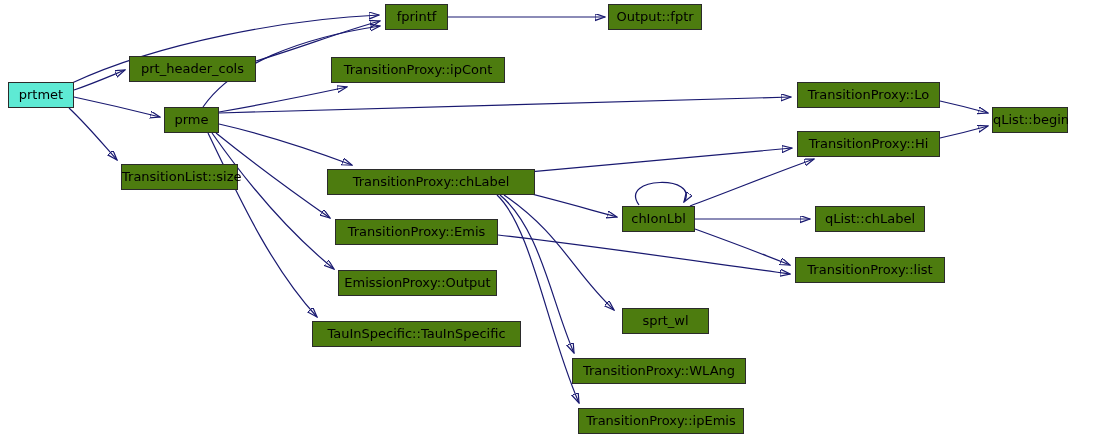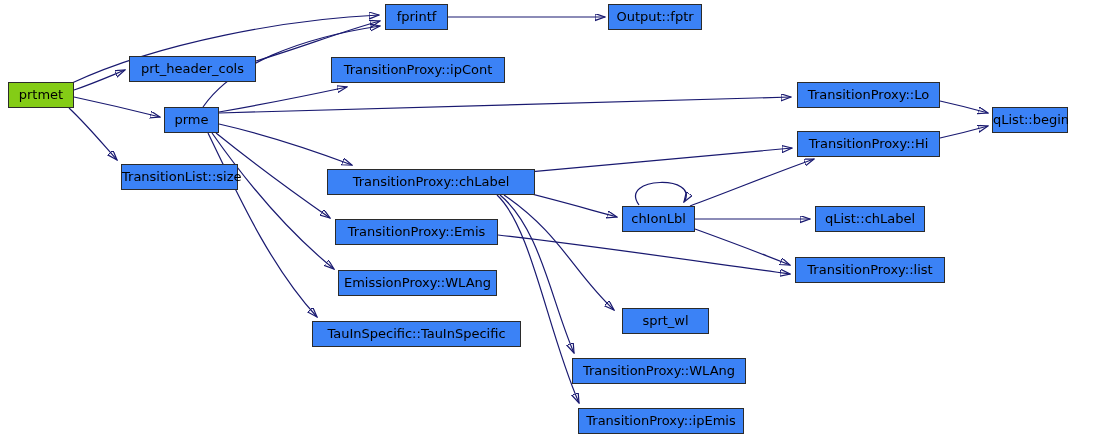--- a/index.html
+++ b/index.html
@@ -19,30 +19,30 @@
   .edges path, .edges line{
     fill:none;
     stroke:#191970;
     stroke-width:1.2;
   }
   .node{
     position:absolute;
     box-sizing:border-box;
     height:26px;
     border:1px solid #2b2b2b;
-    background:#3b82f6;
+    background:#4d7c0f;
     color:#000000;
     font-size:13px;
     line-height:24px;
     text-align:center;
     white-space:nowrap;
     cursor:pointer;
   }
   .node.root{
-    background:#84cc16;
+    background:#5eead4;
     cursor:default;
   }
 </style>
 </head>
 <body>
 
 <div class="canvas">
 
   <svg class="edges" width="1096" height="441" viewBox="0 0 1096 441" xmlns="http://www.w3.org/2000/svg">
     <defs>
@@ -83,21 +83,21 @@
   <div class="node" style="left:164px; top:107px; width:55px;">prme</div>
   <div class="node" style="left:121px; top:164px; width:117px;">TransitionList::size</div>
   <div class="node" style="left:385px; top:4px;   width:63px;">fprintf</div>
   <div class="node" style="left:608px; top:4px;   width:94px;">Output::fptr</div>
   <div class="node" style="left:331px; top:57px;  width:174px;">TransitionProxy::ipCont</div>
   <div class="node" style="left:797px; top:82px;  width:143px;">TransitionProxy::Lo</div>
   <div class="node" style="left:797px; top:131px; width:143px;">TransitionProxy::Hi</div>
   <div class="node" style="left:992px; top:107px; width:76px;">qList::begin</div>
   <div class="node" style="left:327px; top:169px; width:208px;">TransitionProxy::chLabel</div>
   <div class="node" style="left:335px; top:219px; width:163px;">TransitionProxy::Emis</div>
-  <div class="node" style="left:338px; top:270px; width:159px;">EmissionProxy::WLAng</div>
+  <div class="node" style="left:338px; top:270px; width:159px;">EmissionProxy::Output</div>
   <div class="node" style="left:312px; top:321px; width:209px;">TauInSpecific::TauInSpecific</div>
   <div class="node" style="left:622px; top:206px; width:73px;">chIonLbl</div>
   <div class="node" style="left:815px; top:206px; width:110px;">qList::chLabel</div>
   <div class="node" style="left:795px; top:257px; width:150px;">TransitionProxy::list</div>
   <div class="node" style="left:622px; top:308px; width:87px;">sprt_wl</div>
   <div class="node" style="left:572px; top:358px; width:174px;">TransitionProxy::WLAng</div>
   <div class="node" style="left:578px; top:408px; width:166px;">TransitionProxy::ipEmis</div>
 
 </div>
 

